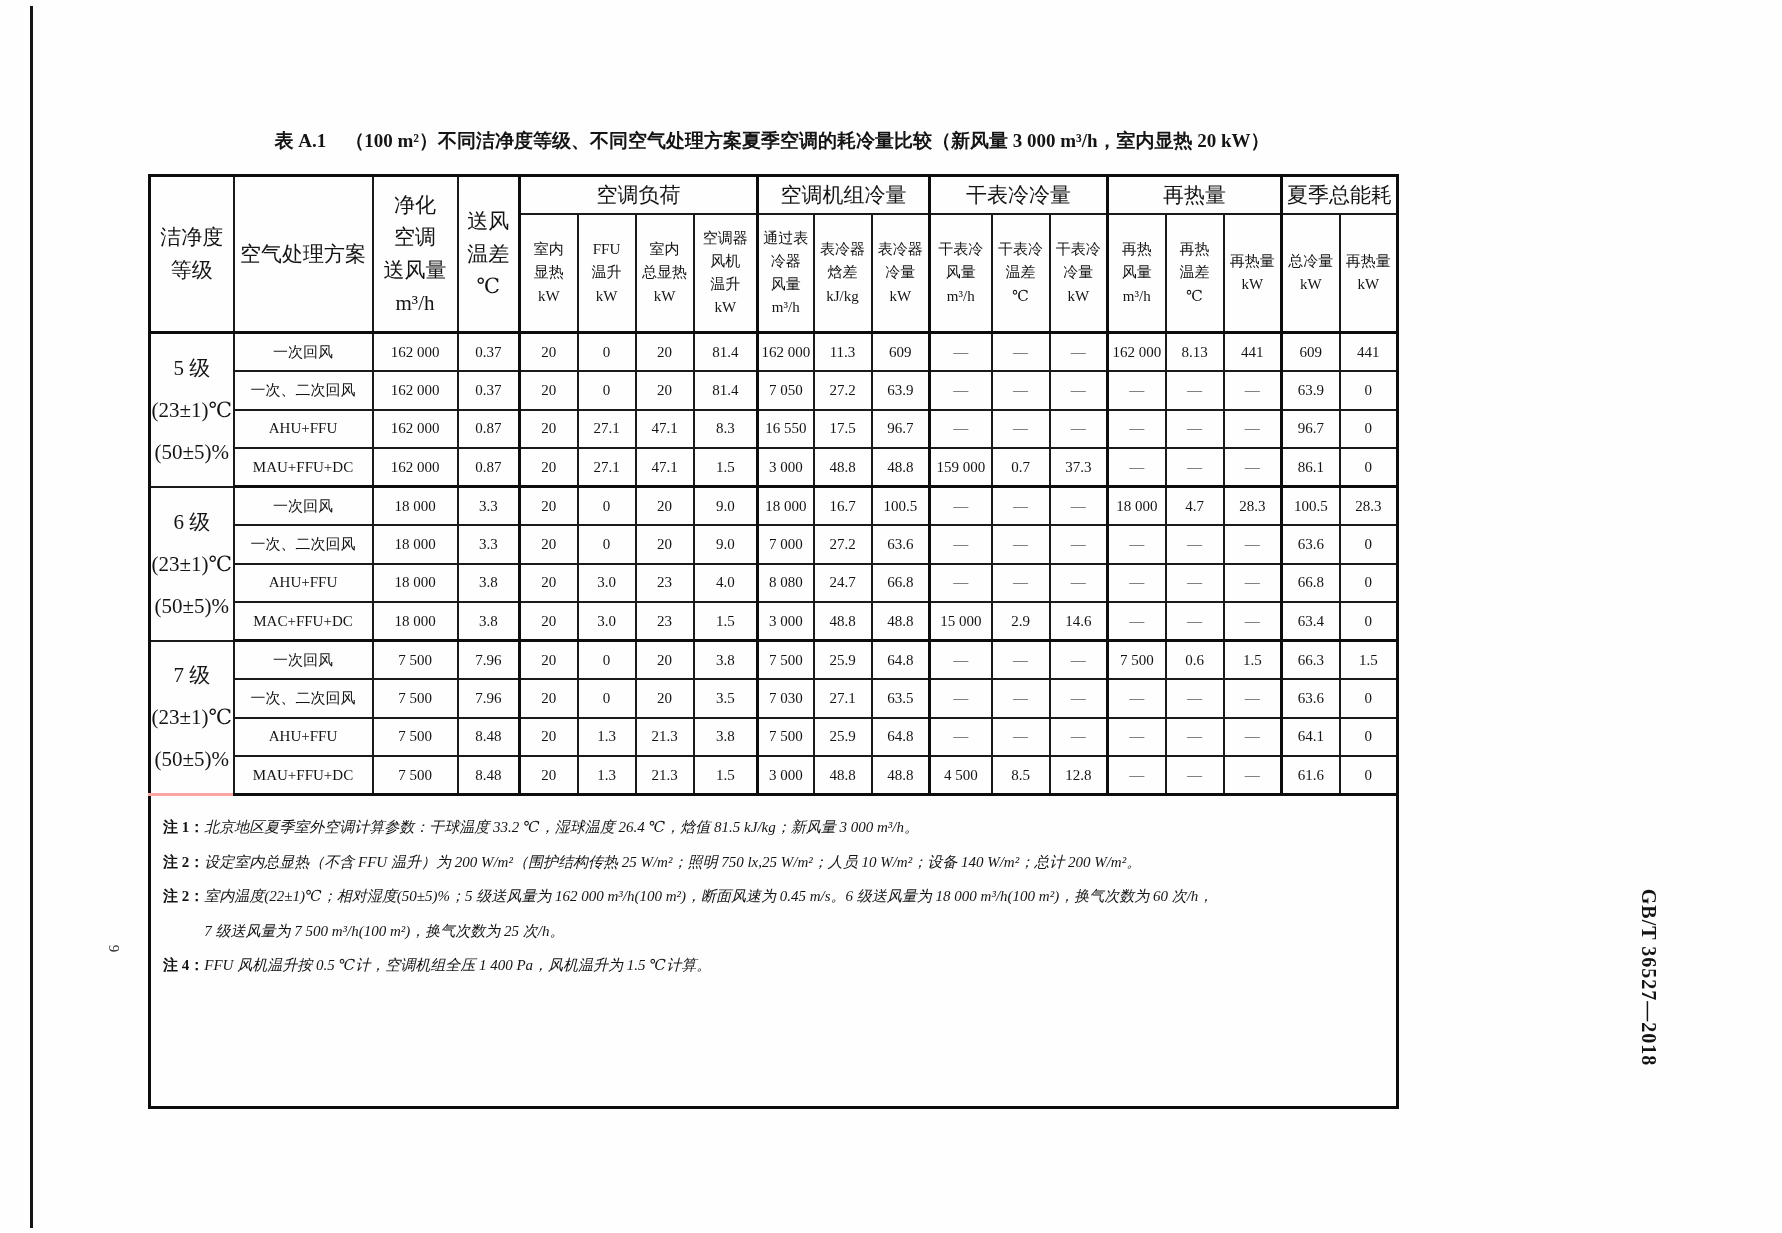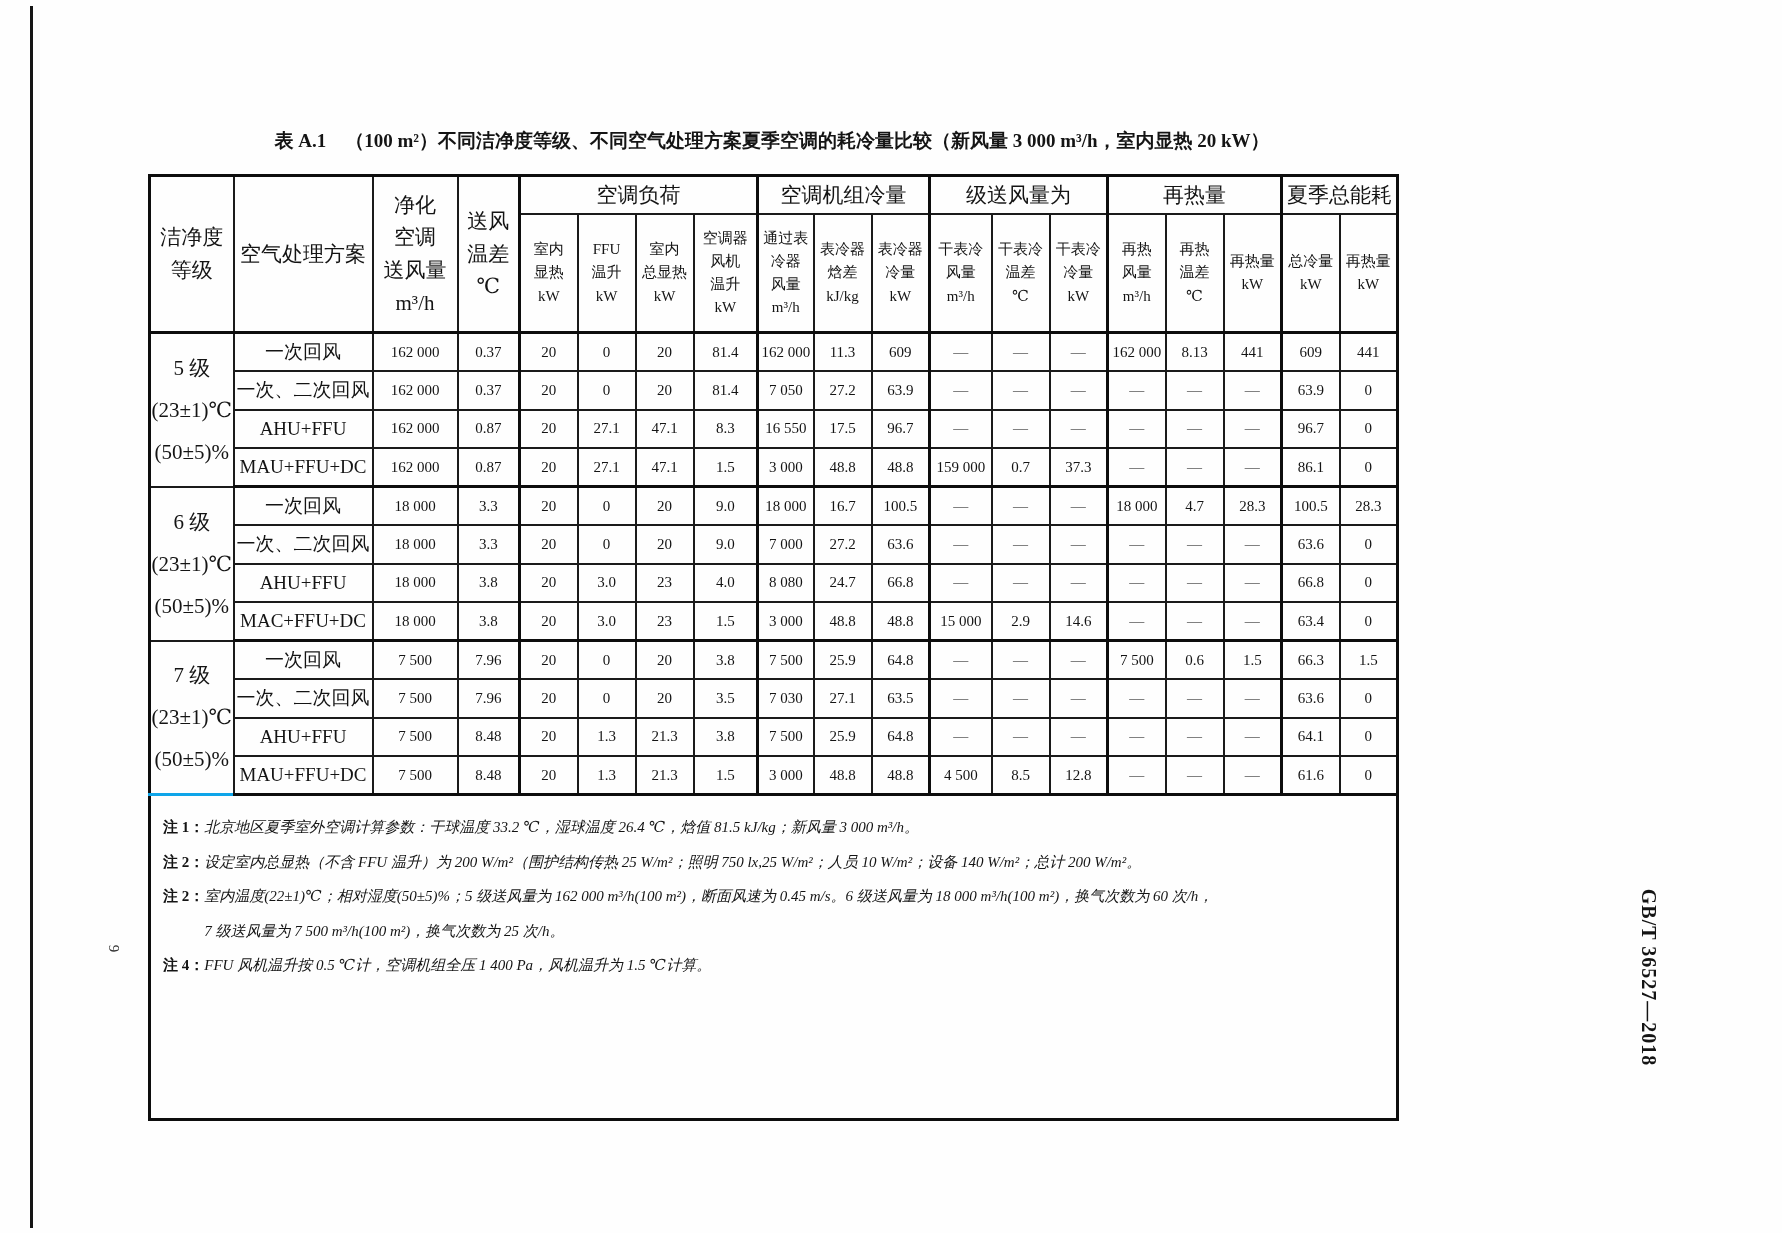--- a/index.html
+++ b/index.html
@@ -29,24 +29,24 @@
     padding:0; overflow:hidden;
   }
   th { font-weight:normal; white-space:pre-line; line-height:1.55; font-size:15px; }
   thead tr:first-child th { height:36px; font-size:21px; }
   tr.sub-hdr th { height:116px; }
   tbody tr { height:38.5px; }
   tbody tr:first-child td { border-top:3px solid #0d0d0d; }
   .group-end td { border-bottom:3px solid #0d0d0d; }
   .group-start { border-left:3px solid #0d0d0d; }
   .val-cell { font-size:15px; }
-  .scheme-cell { font-size:19px; }
+  .scheme-cell { font-size:15px; }
   .level-cell { font-size:21px; white-space:pre-line; line-height:2.0; }
   .dash { color:#555; }
-  .notes-row td { height:292px; text-align:left; vertical-align:top; padding:14px 14px 16px 12px; border-top:3px solid #0ea5e9; }
+  .notes-row td { height:292px; text-align:left; vertical-align:top; padding:14px 14px 4px 12px; border-top:3px solid #fca5a5; }
   .note { display:flex; line-height:2.3; font-size:15px; }
   .note-label { font-weight:bold; white-space:nowrap; }
   .note-text { white-space:pre-line;font-style:italic; }
 </style>
 </head>
 <body>
 
 <div class="page">
   <div class="edge-line"></div>
   <div class="page-num">9</div>
@@ -82,21 +82,21 @@
             <th rowspan="2">空气处理方案</th>
             <th rowspan="2">净化
 空调
 送风量
 m³/h</th>
             <th rowspan="2">送风
 温差
 ℃</th>
             <th colspan="4" class="group-start">空调负荷</th>
             <th colspan="3" class="group-start">空调机组冷量</th>
-            <th colspan="3" class="group-start">级送风量为</th>
+            <th colspan="3" class="group-start">干表冷冷量</th>
             <th colspan="3" class="group-start">再热量</th>
             <th colspan="2" class="group-start">夏季总能耗</th>
           </tr>
           <tr class="sub-hdr">
             <th class="group-start">室内
 显热
 kW</th>
             <th>FFU
 温升
 kW</th>

